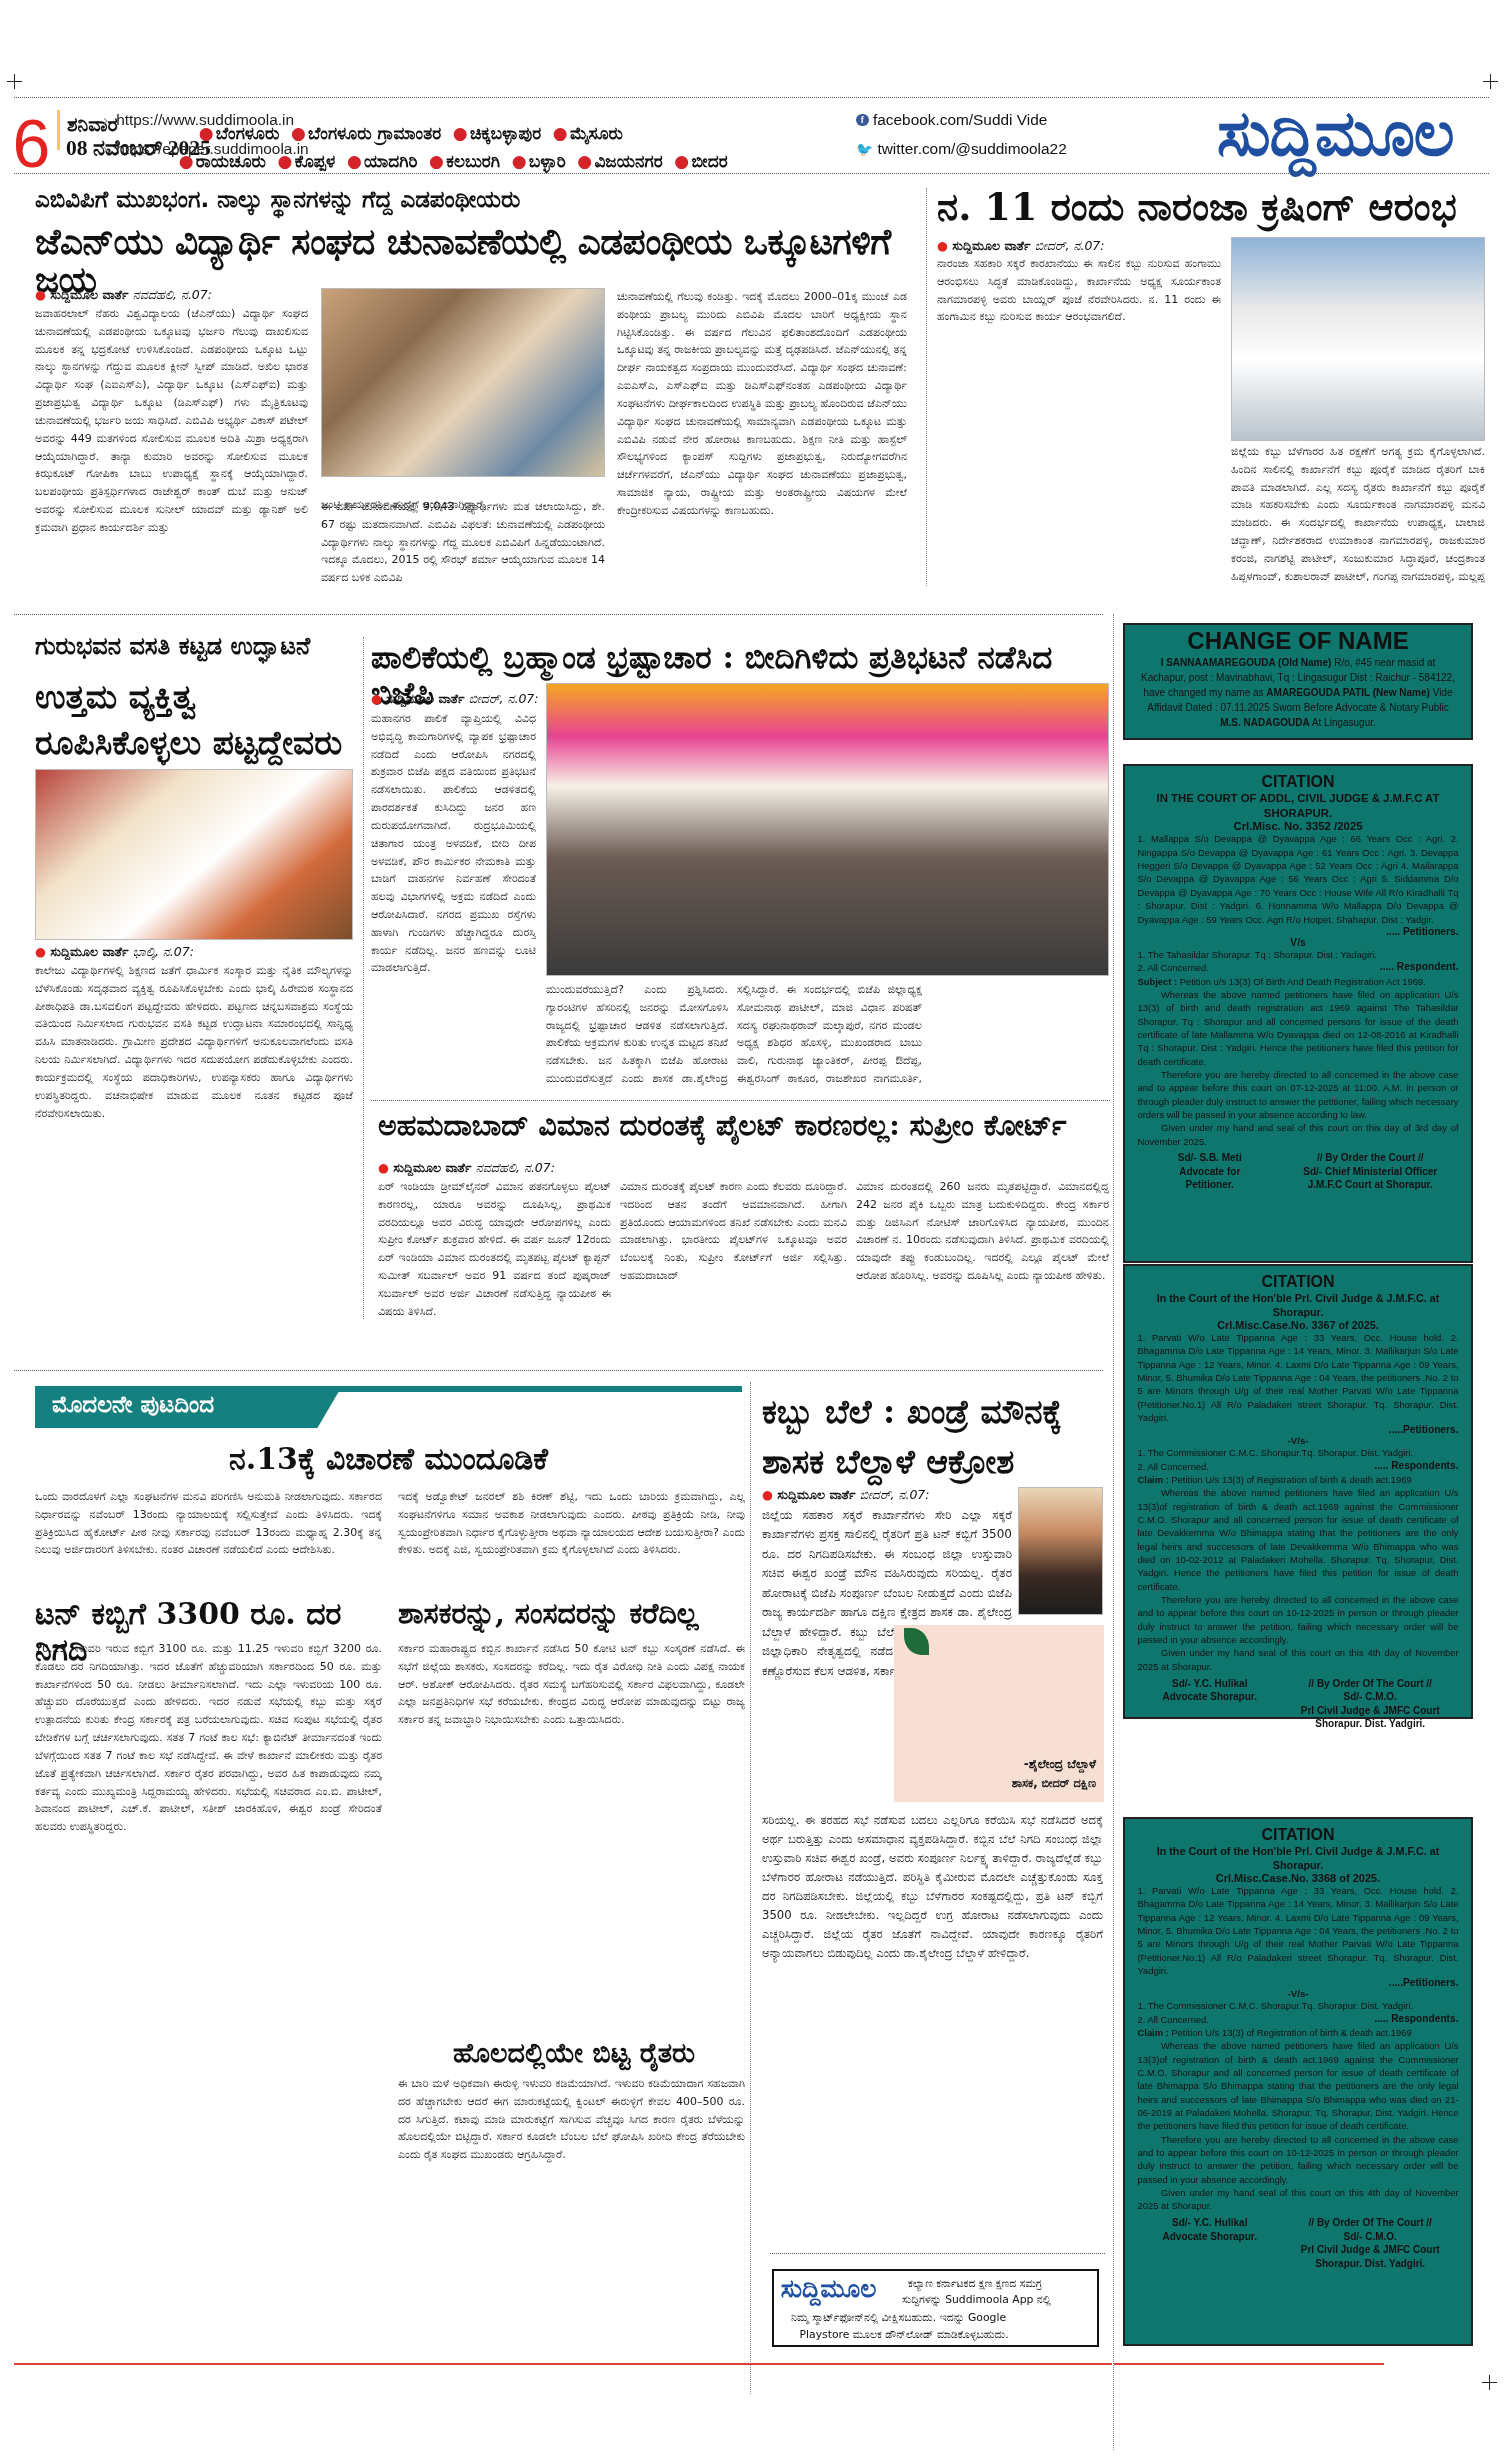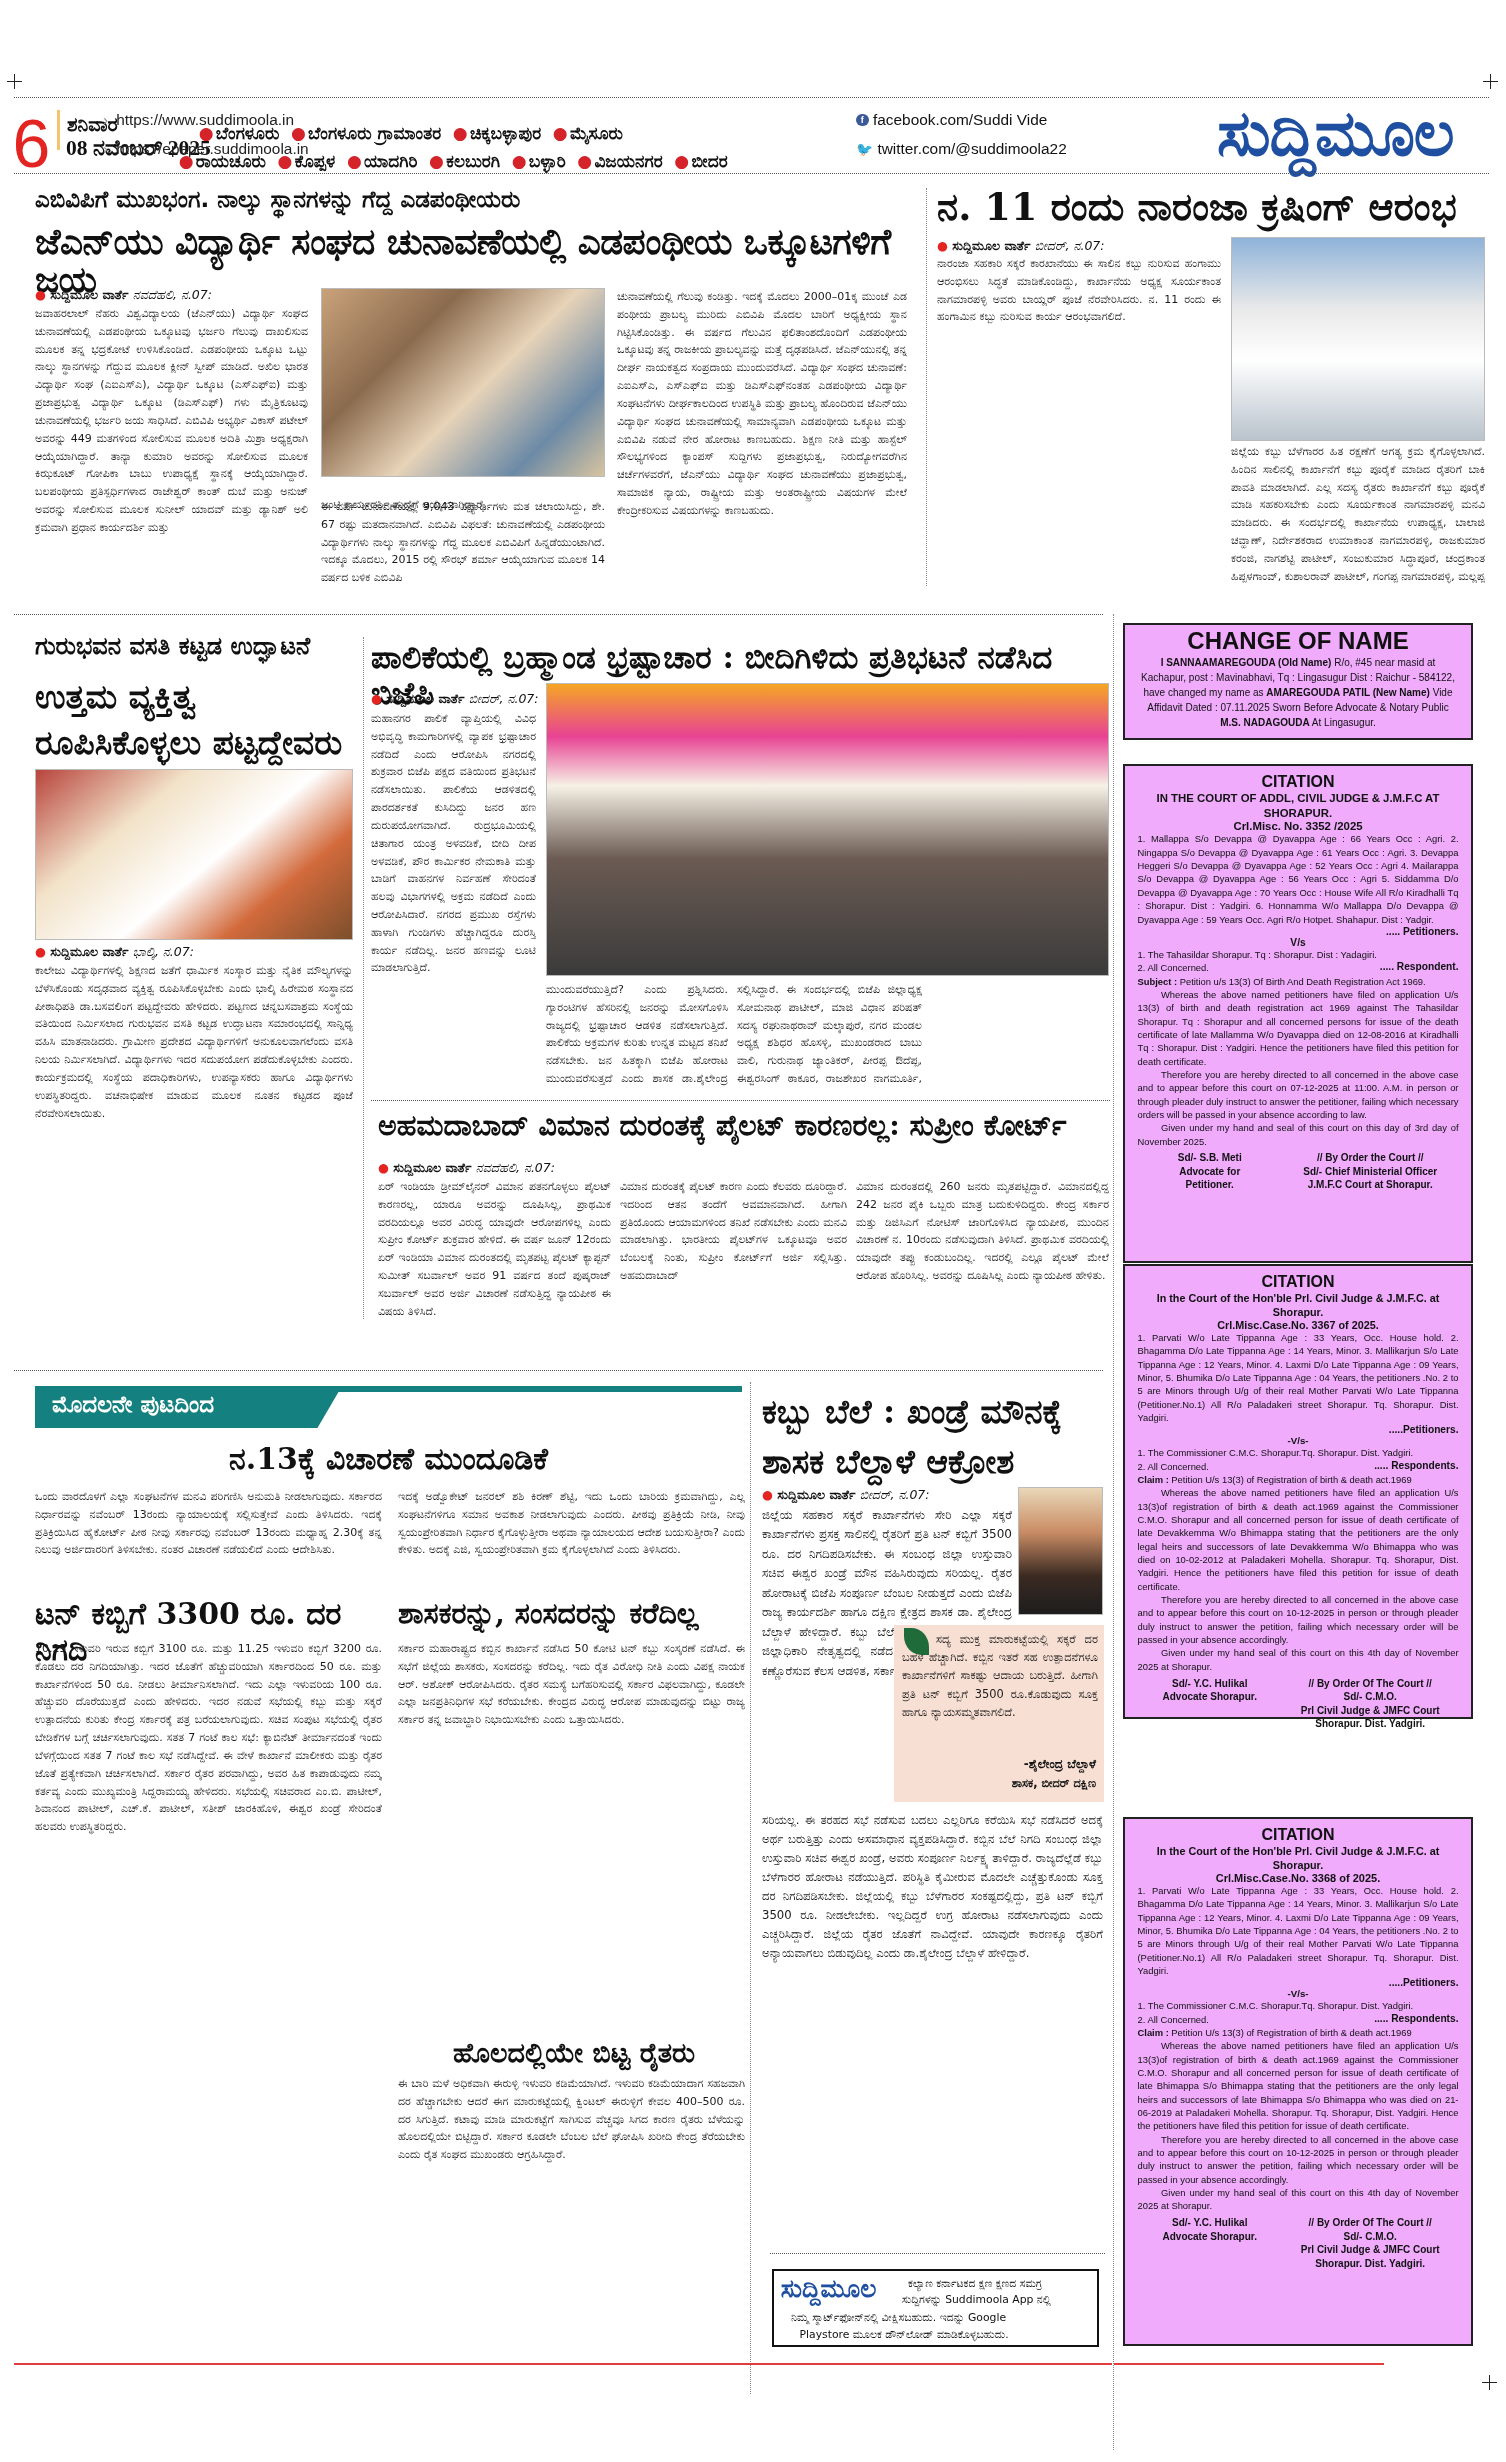--- a/index.html
+++ b/index.html
@@ -36,21 +36,21 @@
   .photo.p3 { background: linear-gradient(180deg, #f5a623 0%, #e84393 18%, #f6f1e6 35%, #6b5b53 60%, #3b3b3b 100%); }
   .photo.p4 { background: linear-gradient(140deg, #b8443c 0%, #f2e2c8 30%, #ffffff 55%, #d26a3c 75%, #7c4f2c 100%); }
   .photo.p5 { background: linear-gradient(180deg, #e9d7b8 0%, #c98c64 35%, #3a2a22 70%, #1d1d1d 100%); }
   .photo.p6 { background: linear-gradient(180deg, #8fb3d9 0%, #e9e9e9 35%, #ffffff 60%, #b9c3cc 100%); }
   .quote { position: absolute; background: #f7dfd3; }
   .leaf { position: absolute; width: 25px; height: 27px; background: #1f6b3a; border-radius: 0 70% 0 70%; }
   
   .banner { position: absolute; background: #158080; color: #fff; }
   .banner-tab { position: absolute; left: 0; top: 11.4px; height: 42px; background: #158080; color: #fff; font-size: 23px; font-weight: bold; padding: 4.5px 17px; clip-path: polygon(0 0, 100% 0, 92% 100%, 0 100%); }
   
-  .ad { position: absolute; border: 2.3px solid #222; background: #f0abfc; font-family: "Liberation Sans", sans-serif; color: #111; }
+  .ad { position: absolute; border: 2.3px solid #222; background: #0f766e; font-family: "Liberation Sans", sans-serif; color: #111; }
   .ad .title { text-align: center; font-weight: 900; }
   .ad .c { text-align: center; font-weight: bold; }
   .ad .t { font-size: 9.4px; line-height: 1.42; text-align: justify; }
   .ad .ind { text-indent: 2.5em; }
   .ad .row { display: flex; justify-content: space-between; }
   .ad .right { text-align: right; font-weight: bold; }
   .ad .sig { font-weight: bold; font-size: 10px; text-align: center; line-height: 1.35; }
   .redline { position: absolute; height: 2.3px; background: #e23b3b; }
   .applogo { font-size: 33px; font-weight: 900; color: #1f4fa1; }
 </style>
@@ -177,21 +177,20 @@
 
 <div class="vdot" style="left:750px;top:1382px;height:1012px;"></div>
 
 <article>
   <h2 class="abs h2" style="left:762px;top:1387px;width:347px;font-size:33px;line-height:1.5;">ಕಬ್ಬು ಬೆಲೆ : ಖಂಡ್ರೆ ಮೌನಕ್ಕೆ ಶಾಸಕ ಬೆಲ್ದಾಳೆ ಆಕ್ರೋಶ</h2>
   <div class="abs byline" style="left:762px;top:1487px;"><span class="rdot">● </span><span>ಸುದ್ದಿಮೂಲ ವಾರ್ತೆ</span> <span class="place">ಬೀದರ್, ನ.07:</span></div>
   <div class="photo p5" style="left:1018px;top:1487px;width:85px;height:128px;"></div>
   <div class="abs body" style="left:762px;top:1506px;width:250px;height:301px;overflow:hidden;font-size:12px;">ಜಿಲ್ಲೆಯ ಸಹಕಾರ ಸಕ್ಕರೆ ಕಾರ್ಖಾನೆಗಳು ಸೇರಿ ಎಲ್ಲಾ ಸಕ್ಕರೆ ಕಾರ್ಖಾನೆಗಳು ಪ್ರಸಕ್ತ ಸಾಲಿನಲ್ಲಿ ರೈತರಿಗೆ ಪ್ರತಿ ಟನ್ ಕಬ್ಬಿಗೆ 3500 ರೂ. ದರ ನಿಗದಿಪಡಿಸಬೇಕು. ಈ ಸಂಬಂಧ ಜಿಲ್ಲಾ ಉಸ್ತುವಾರಿ ಸಚಿವ ಈಶ್ವರ ಖಂಡ್ರೆ ಮೌನ ವಹಿಸಿರುವುದು ಸರಿಯಲ್ಲ. ರೈತರ ಹೋರಾಟಕ್ಕೆ ಬಿಜೆಪಿ ಸಂಪೂರ್ಣ ಬೆಂಬಲ ನೀಡುತ್ತದೆ ಎಂದು ಬಿಜೆಪಿ ರಾಜ್ಯ ಕಾರ್ಯದರ್ಶಿ ಹಾಗೂ ದಕ್ಷಿಣ ಕ್ಷೇತ್ರದ ಶಾಸಕ ಡಾ. ಶೈಲೇಂದ್ರ ಬೆಲ್ದಾಳೆ ಹೇಳಿದ್ದಾರೆ. ಕಬ್ಬು ಬೆಲೆ ನಿಗದಿ ಸಂಬಂಧ ಗುರುವಾರ ಜಿಲ್ಲಾಧಿಕಾರಿ ನೇತೃತ್ವದಲ್ಲಿ ನಡೆದ ಸಭೆ ವಿಫಲವಾಗಿದೆ. ರೈತರ ಕಣ್ಣೊರೆಸುವ ಕೆಲಸ ಆಡಳಿತ, ಸರ್ಕಾರದಿಂದ ಮಾಡುವುದು</div>
   <div class="quote" style="left:894px;top:1625px;width:210px;height:177px;">
     <div class="leaf" style="left:10.2px;top:3.4px;"></div>
-    <div class="abs body" style="left:8px;top:4.5px;width:196px;font-size:11.4px;text-indent:34px;">ಸದ್ಯ ಮುಕ್ತ ಮಾರುಕಟ್ಟೆಯಲ್ಲಿ ಸಕ್ಕರೆ ದರ ಬಹಳ ಹೆಚ್ಚಾಗಿದೆ. ಕಬ್ಬಿನ ಇತರೆ ಸಹ ಉತ್ಪಾದನೆಗಳೂ ಕಾರ್ಖಾನೆಗಳಿಗೆ ಸಾಕಷ್ಟು ಆದಾಯ ಬರುತ್ತಿದೆ. ಹೀಗಾಗಿ ಪ್ರತಿ ಟನ್ ಕಬ್ಬಿಗೆ 3500 ರೂ.ಕೊಡುವುದು ಸೂಕ್ತ ಹಾಗೂ ನ್ಯಾಯಸಮ್ಮತವಾಗಲಿದೆ.</div>
     <div class="abs byline" style="right:8px;top:132px;font-size:12px;">-ಶೈಲೇಂದ್ರ ಬೆಲ್ದಾಳೆ</div>
     <div class="abs" style="right:8px;top:151px;font-size:11.4px;font-weight:bold;">ಶಾಸಕ, ಬೀದರ್ ದಕ್ಷಿಣ</div>
   </div>
   <div class="abs body" style="left:762px;top:1811px;width:341px;height:438px;overflow:hidden;font-size:11.7px;">ಸರಿಯಲ್ಲ. ಈ ತರಹದ ಸಭೆ ನಡೆಸುವ ಬದಲು ಎಲ್ಲರಿಗೂ ಕರೆಯಿಸಿ ಸಭೆ ನಡೆಸಿದರೆ ಅದಕ್ಕೆ ಅರ್ಥ ಬರುತ್ತಿತ್ತು ಎಂದು ಅಸಮಾಧಾನ ವ್ಯಕ್ತಪಡಿಸಿದ್ದಾರೆ. ಕಬ್ಬಿನ ಬೆಲೆ ನಿಗದಿ ಸಂಬಂಧ ಜಿಲ್ಲಾ ಉಸ್ತುವಾರಿ ಸಚಿವ ಈಶ್ವರ ಖಂಡ್ರೆ, ಅವರು ಸಂಪೂರ್ಣ ನಿರ್ಲಕ್ಷ್ಯ ತಾಳಿದ್ದಾರೆ. ರಾಜ್ಯದೆಲ್ಲೆಡೆ ಕಬ್ಬು ಬೆಳೆಗಾರರ ಹೋರಾಟ ನಡೆಯುತ್ತಿದೆ. ಪರಿಸ್ಥಿತಿ ಕೈಮೀರುವ ಮೊದಲೇ ಎಚ್ಚೆತ್ತುಕೊಂಡು ಸೂಕ್ತ ದರ ನಿಗದಿಪಡಿಸಬೇಕು. ಜಿಲ್ಲೆಯಲ್ಲಿ ಕಬ್ಬು ಬೆಳೆಗಾರರ ಸಂಕಷ್ಟದಲ್ಲಿದ್ದು, ಪ್ರತಿ ಟನ್ ಕಬ್ಬಿಗೆ 3500 ರೂ. ನೀಡಲೇಬೇಕು. ಇಲ್ಲದಿದ್ದರೆ ಉಗ್ರ ಹೋರಾಟ ನಡೆಸಲಾಗುವುದು ಎಂದು ಎಚ್ಚರಿಸಿದ್ದಾರೆ. ಜಿಲ್ಲೆಯ ರೈತರ ಜೊತೆಗೆ ನಾವಿದ್ದೇವೆ. ಯಾವುದೇ ಕಾರಣಕ್ಕೂ ರೈತರಿಗೆ ಅನ್ಯಾಯವಾಗಲು ಬಿಡುವುದಿಲ್ಲ ಎಂದು ಡಾ.ಶೈಲೇಂದ್ರ ಬೆಲ್ದಾಳೆ ಹೇಳಿದ್ದಾರೆ.</div>
 </article>
 
 <div class="dotline" style="left:770px;top:2253px;width:335px;"></div>
 
 <aside class="abs" style="left:772px;top:2269px;width:327px;height:78px;border:2.3px solid #111;background:#fff;">
   <div class="abs applogo" style="left:6.8px;top:3.4px;font-size:25px;">ಸುದ್ದಿಮೂಲ</div>

